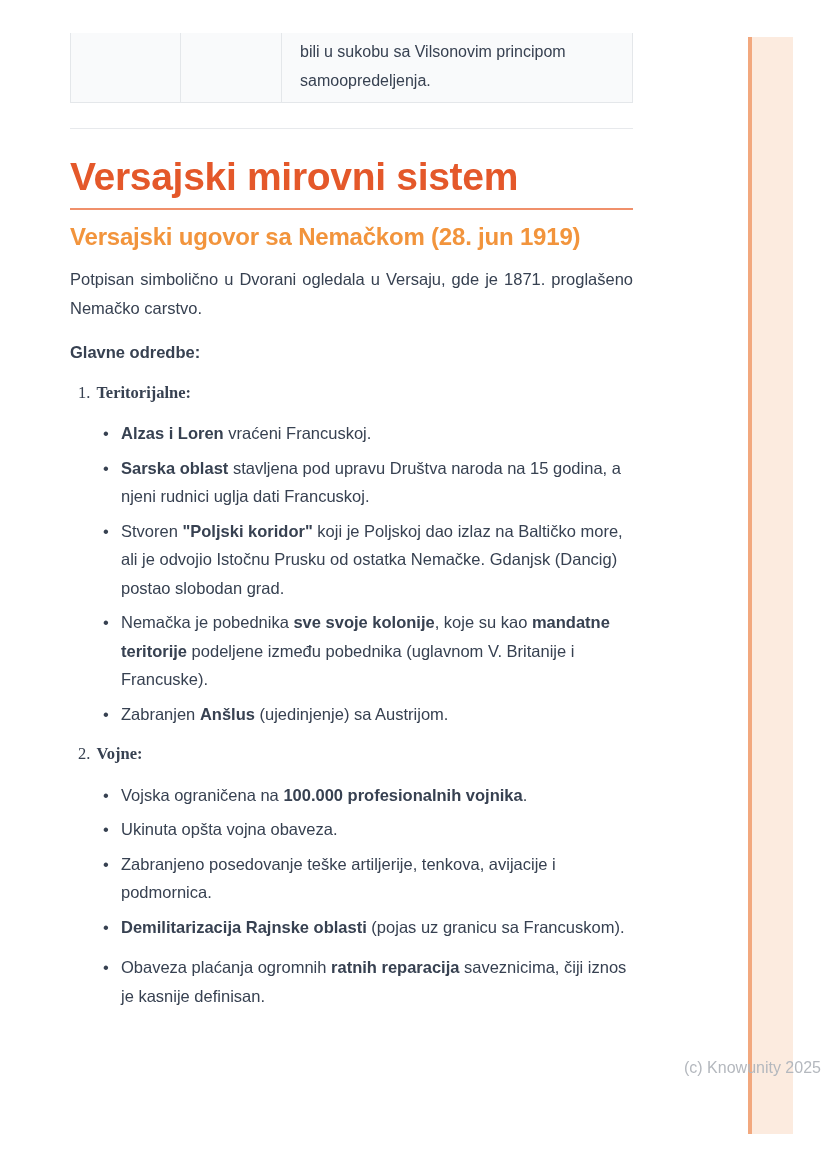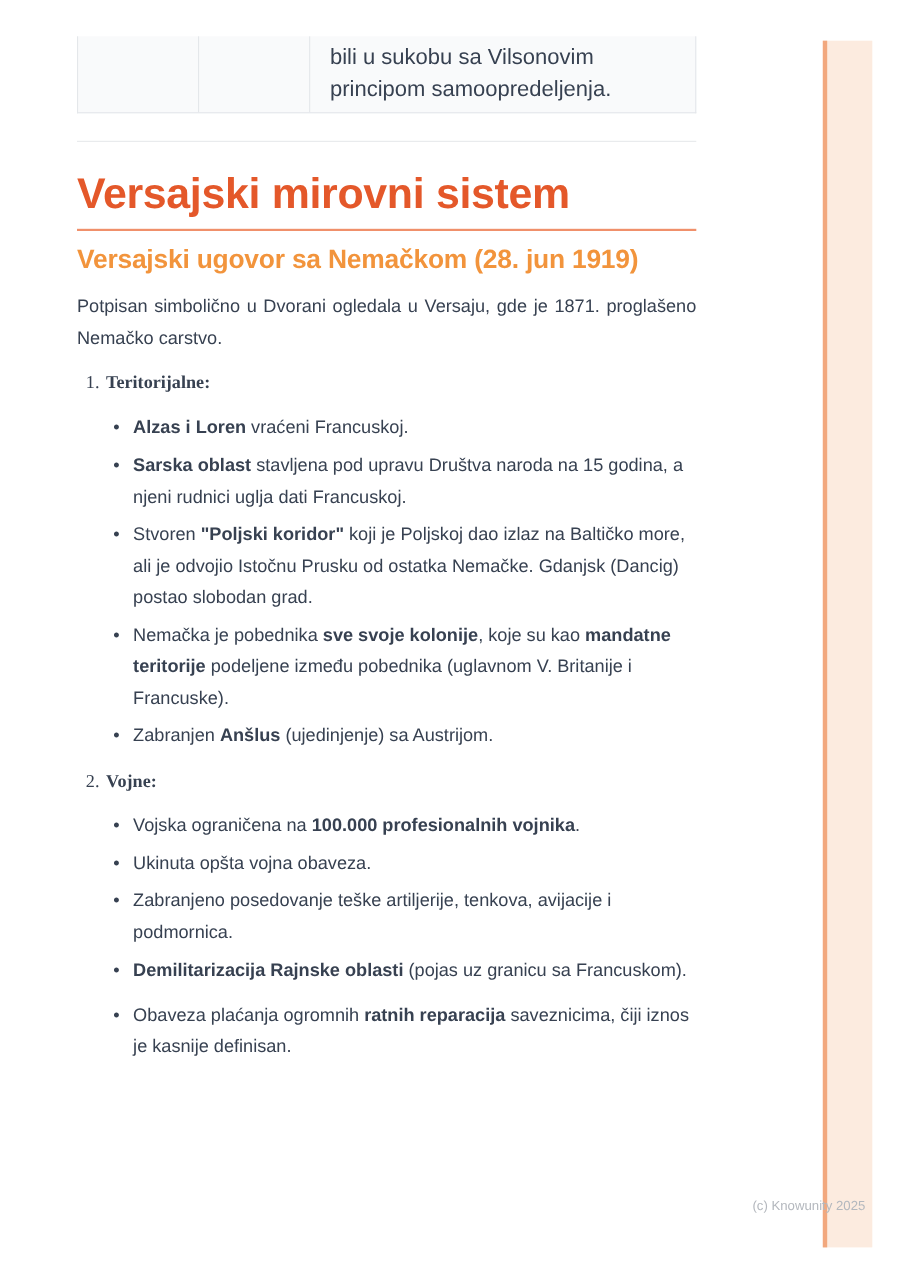--- a/index.html
+++ b/index.html
@@ -15,21 +15,21 @@
   .content{position:absolute; left:70px; top:0; width:563px;}
 
   
   .tfrag{
     display:flex; margin-top:33px; height:70px; box-sizing:border-box;
     background:var(--table-bg);
     border-left:1px solid var(--table-border);
     border-right:1px solid var(--table-border);
     border-bottom:1px solid var(--table-border);
   }
-  .tf-cell{box-sizing:border-box; font-size:20px; line-height:28.5px;}
+  .tf-cell{box-sizing:border-box; font-size:16px; line-height:28.5px;}
   .tf-c1{width:110px; border-right:1px solid var(--table-border);}
   .tf-c2{width:101px; border-right:1px solid var(--table-border);}
   .tf-c3{flex:1; padding:5px 20px 0 18px;}
 
   hr.divider{border:none; border-top:1px solid var(--divider); margin:25px 0 0 0;}
 
   h1{
     font-size:39px; line-height:36px; font-weight:700; letter-spacing:-0.3px;
     color:var(--h1); margin:30px 0 0 0;
   }
@@ -56,22 +56,22 @@
   .dot{flex:none; width:18px;}
   .bullet-text{flex:1;}
   .bullet-text strong{font-weight:700;}
 
   
   .accent-bar{
     position:absolute; left:748px; top:37px; width:41px; height:1097px;
     background:var(--bar-fill); border-left:4px solid var(--bar-edge);
   }
   .watermark{
-    position:absolute; left:684px; top:1089px; z-index:2;
-    font-size:12px; line-height:15px; color:var(--watermark); white-space:nowrap;
+    position:absolute; left:684px; top:1060px; z-index:2;
+    font-size:16px; line-height:15px; color:var(--watermark); white-space:nowrap;
   }
 </style>
 </head>
 <body>
 
 <div class="page">
   <div class="accent-bar"></div>
   <div class="watermark">(c) Knowunity 2025</div>
 
   <div class="content">
@@ -85,20 +85,21 @@
     <hr class="divider">
 
     <h1>Versajski mirovni sistem</h1>
     <div class="h1-underline"></div>
 
 
     <h2>Versajski ugovor sa Nemačkom (28. jun 1919)</h2>
 
     <p class="body just">Potpisan simbolično u Dvorani ogledala u Versaju, gde je 1871. proglašeno Nemačko carstvo.</p>
 
+    <p class="body label">Glavne odredbe:</p>
 
     <div class="sections" id="sections">
         <div class="section">
           <div class="section-head"><span class="num">1.</span><span class="sec-title">Teritorijalne:</span></div>
           <div class="bullets">
             <div class="bullet-row">
               <span class="dot">•</span>
               <span class="bullet-text"><strong>Alzas i Loren</strong><span> vraćeni Francuskoj.</span></span>
             </div>
             <div class="bullet-row">

